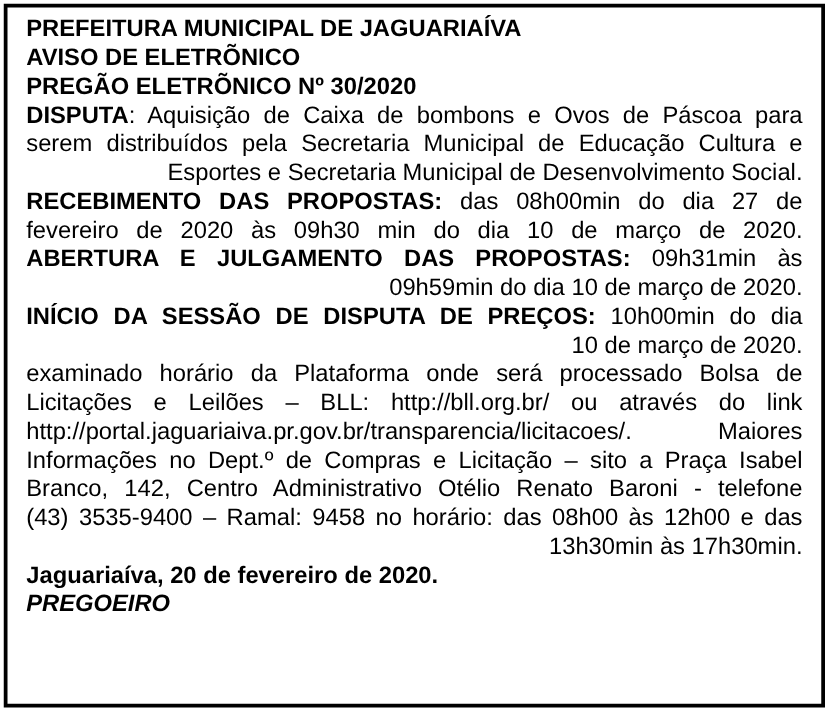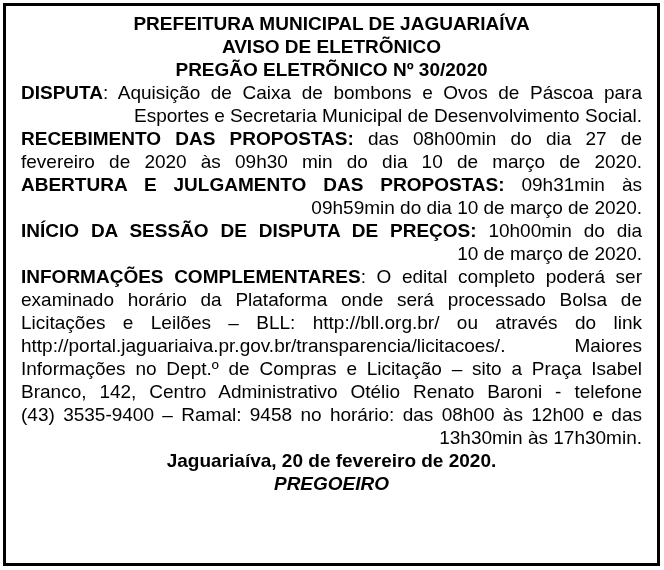--- a/index.html
+++ b/index.html
@@ -31,21 +31,21 @@
     padding: 6px 15px 0 15px;
     font-size: 19px;
     line-height: 23px;
     letter-spacing: 0;
   }
   .line {
     width: 100%;
     white-space: normal;
   }
   .line.center {
-    text-align: center;
+    text-align: left;
   }
   .line.left {
     text-align: right;
   }
   .line.justify {
     text-align: justify;
     text-align-last: justify;
   }
   .seg { }
   .seg.b { font-weight: 700; }
@@ -55,28 +55,28 @@
 <body>
 
 <div class="page">
   <div class="frame">
     <div class="doc">
 
     <div class="line center"><span class="seg b">PREFEITURA MUNICIPAL DE JAGUARIAÍVA</span></div>
         <div class="line center"><span class="seg b">AVISO DE ELETRÕNICO</span></div>
         <div class="line center"><span class="seg b">PREGÃO ELETRÕNICO Nº 30/2020</span></div>
         <div class="line justify"><span class="seg b">DISPUTA</span><span class="seg">: Aquisição de Caixa de bombons e Ovos de Páscoa para</span></div>
+        <div class="line justify"><span class="seg">serem distribuídos pela Secretaria Municipal de Educação Cultura e</span></div>
         <div class="line left"><span class="seg">Esportes e Secretaria Municipal de Desenvolvimento Social.</span></div>
         <div class="line justify"><span class="seg b">RECEBIMENTO DAS PROPOSTAS:</span><span class="seg"> das 08h00min do dia 27 de</span></div>
         <div class="line justify"><span class="seg">fevereiro de 2020 às 09h30 min do dia 10 de março de 2020.</span></div>
         <div class="line justify"><span class="seg b">ABERTURA E JULGAMENTO DAS PROPOSTAS:</span><span class="seg"> 09h31min às</span></div>
         <div class="line left"><span class="seg">09h59min do dia 10 de março de 2020.</span></div>
         <div class="line justify"><span class="seg b">INÍCIO DA SESSÃO DE DISPUTA DE PREÇOS:</span><span class="seg"> 10h00min do dia</span></div>
         <div class="line left"><span class="seg">10 de março de 2020.</span></div>
-        <div class="line justify"><span class="seg b">INFORMAÇÕES COMPLEMENTARES</span><span class="seg">: O edital completo poderá ser</span></div>
         <div class="line justify"><span class="seg">examinado horário da Plataforma onde será processado Bolsa de</span></div>
         <div class="line justify"><span class="seg">Licitações e Leilões – BLL: http://bll.org.br/ ou através do link</span></div>
         <div class="line justify"><span class="seg">http://portal.jaguariaiva.pr.gov.br/transparencia/licitacoes/. Maiores</span></div>
         <div class="line justify"><span class="seg">Informações no Dept.º de Compras e Licitação – sito a Praça Isabel</span></div>
         <div class="line justify"><span class="seg">Branco, 142, Centro Administrativo Otélio Renato Baroni - telefone</span></div>
         <div class="line justify"><span class="seg">(43) 3535-9400 – Ramal: 9458 no horário: das 08h00 às 12h00 e das</span></div>
         <div class="line left"><span class="seg">13h30min às 17h30min.</span></div>
         <div class="line center"><span class="seg b">Jaguariaíva, 20 de fevereiro de 2020.</span></div>
         <div class="line center"><span class="seg b i">PREGOEIRO</span></div>
       </div>

